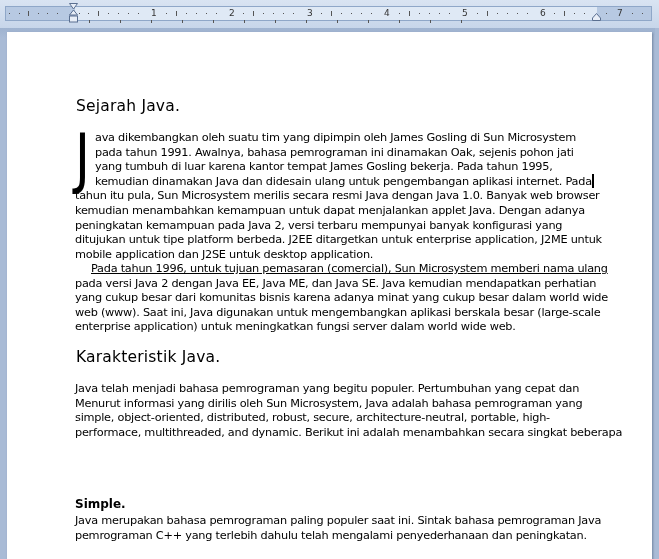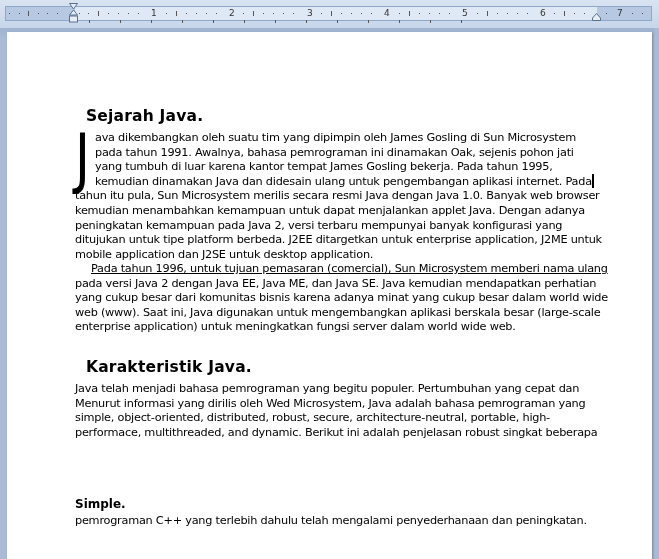--- a/index.html
+++ b/index.html
@@ -35,21 +35,21 @@
   .page {
     position:absolute; left:7px; top:32px; width:645px; height:540px;
     background:#ffffff;
     box-shadow:1px 1px 2px rgba(60,80,110,0.5);
   }
   .content {
     position:absolute; left:68px; top:0; width:530px;
     color:#000; font-family:"DejaVu Sans", sans-serif;
   }
   h1 {
-    position:absolute; margin:11px; font-size:15.5px; font-weight:bold;
+    position:absolute; margin:1px; font-size:15.5px; font-weight:normal;
     letter-spacing:0.2px; white-space:nowrap;
   }
   h2 {
     position:absolute; margin:0; font-size:12px; font-weight:bold; white-space:nowrap;
   }
   .para {
     position:absolute; margin:0; font-size:11.3px; line-height:14.6px;
     width:535px; letter-spacing:-0.25px;
   }
   .line { display:block; white-space:nowrap; }
@@ -184,27 +184,28 @@
       <span class="line">pada versi Java 2 dengan Java EE, Java ME, dan Java SE. Java kemudian mendapatkan perhatian</span>
       <span class="line">yang cukup besar dari komunitas bisnis karena adanya minat yang cukup besar dalam world wide</span>
       <span class="line">web (www). Saat ini, Java digunakan untuk mengembangkan aplikasi berskala besar (large-scale</span>
       <span class="line">enterprise application) untuk meningkatkan fungsi server dalam world wide web.</span>
     </div>
 
     <h1 style="top:315px">Karakteristik  Java.</h1>
 
     <div class="para" style="top:350px">
       <span class="line">Java telah menjadi bahasa pemrograman yang begitu populer. Pertumbuhan yang cepat dan</span>
-      <span class="line">Menurut informasi yang dirilis oleh Wed Microsystem, Java adalah bahasa pemrograman yang</span>
+      <span class="line">Menurut informasi yang dirilis oleh Sun Microsystem, Java adalah bahasa pemrograman yang</span>
       <span class="line">simple, object-oriented, distributed, robust, secure, architecture-neutral, portable, high-</span>
-      <span class="line">performace, multithreaded, and dynamic. Berikut ini adalah penjelasan robust singkat beberapa</span>
+      <span class="line">performace, multithreaded, and dynamic. Berikut ini adalah menambahkan secara singkat beberapa</span>
     </div>
 
     <h2 style="top:465px">Simple.</h2>
 
     <div class="para" style="top:482px">
+      <span class="line">Java merupakan bahasa pemrograman paling populer saat ini. Sintak bahasa pemrograman Java</span>
       <span class="line">pemrograman C++ yang terlebih dahulu telah mengalami penyederhanaan dan peningkatan.</span>
     </div>
 
   </div>
 </div>
 
 <div class="scroll-edge"></div>
 
 </body></html>

